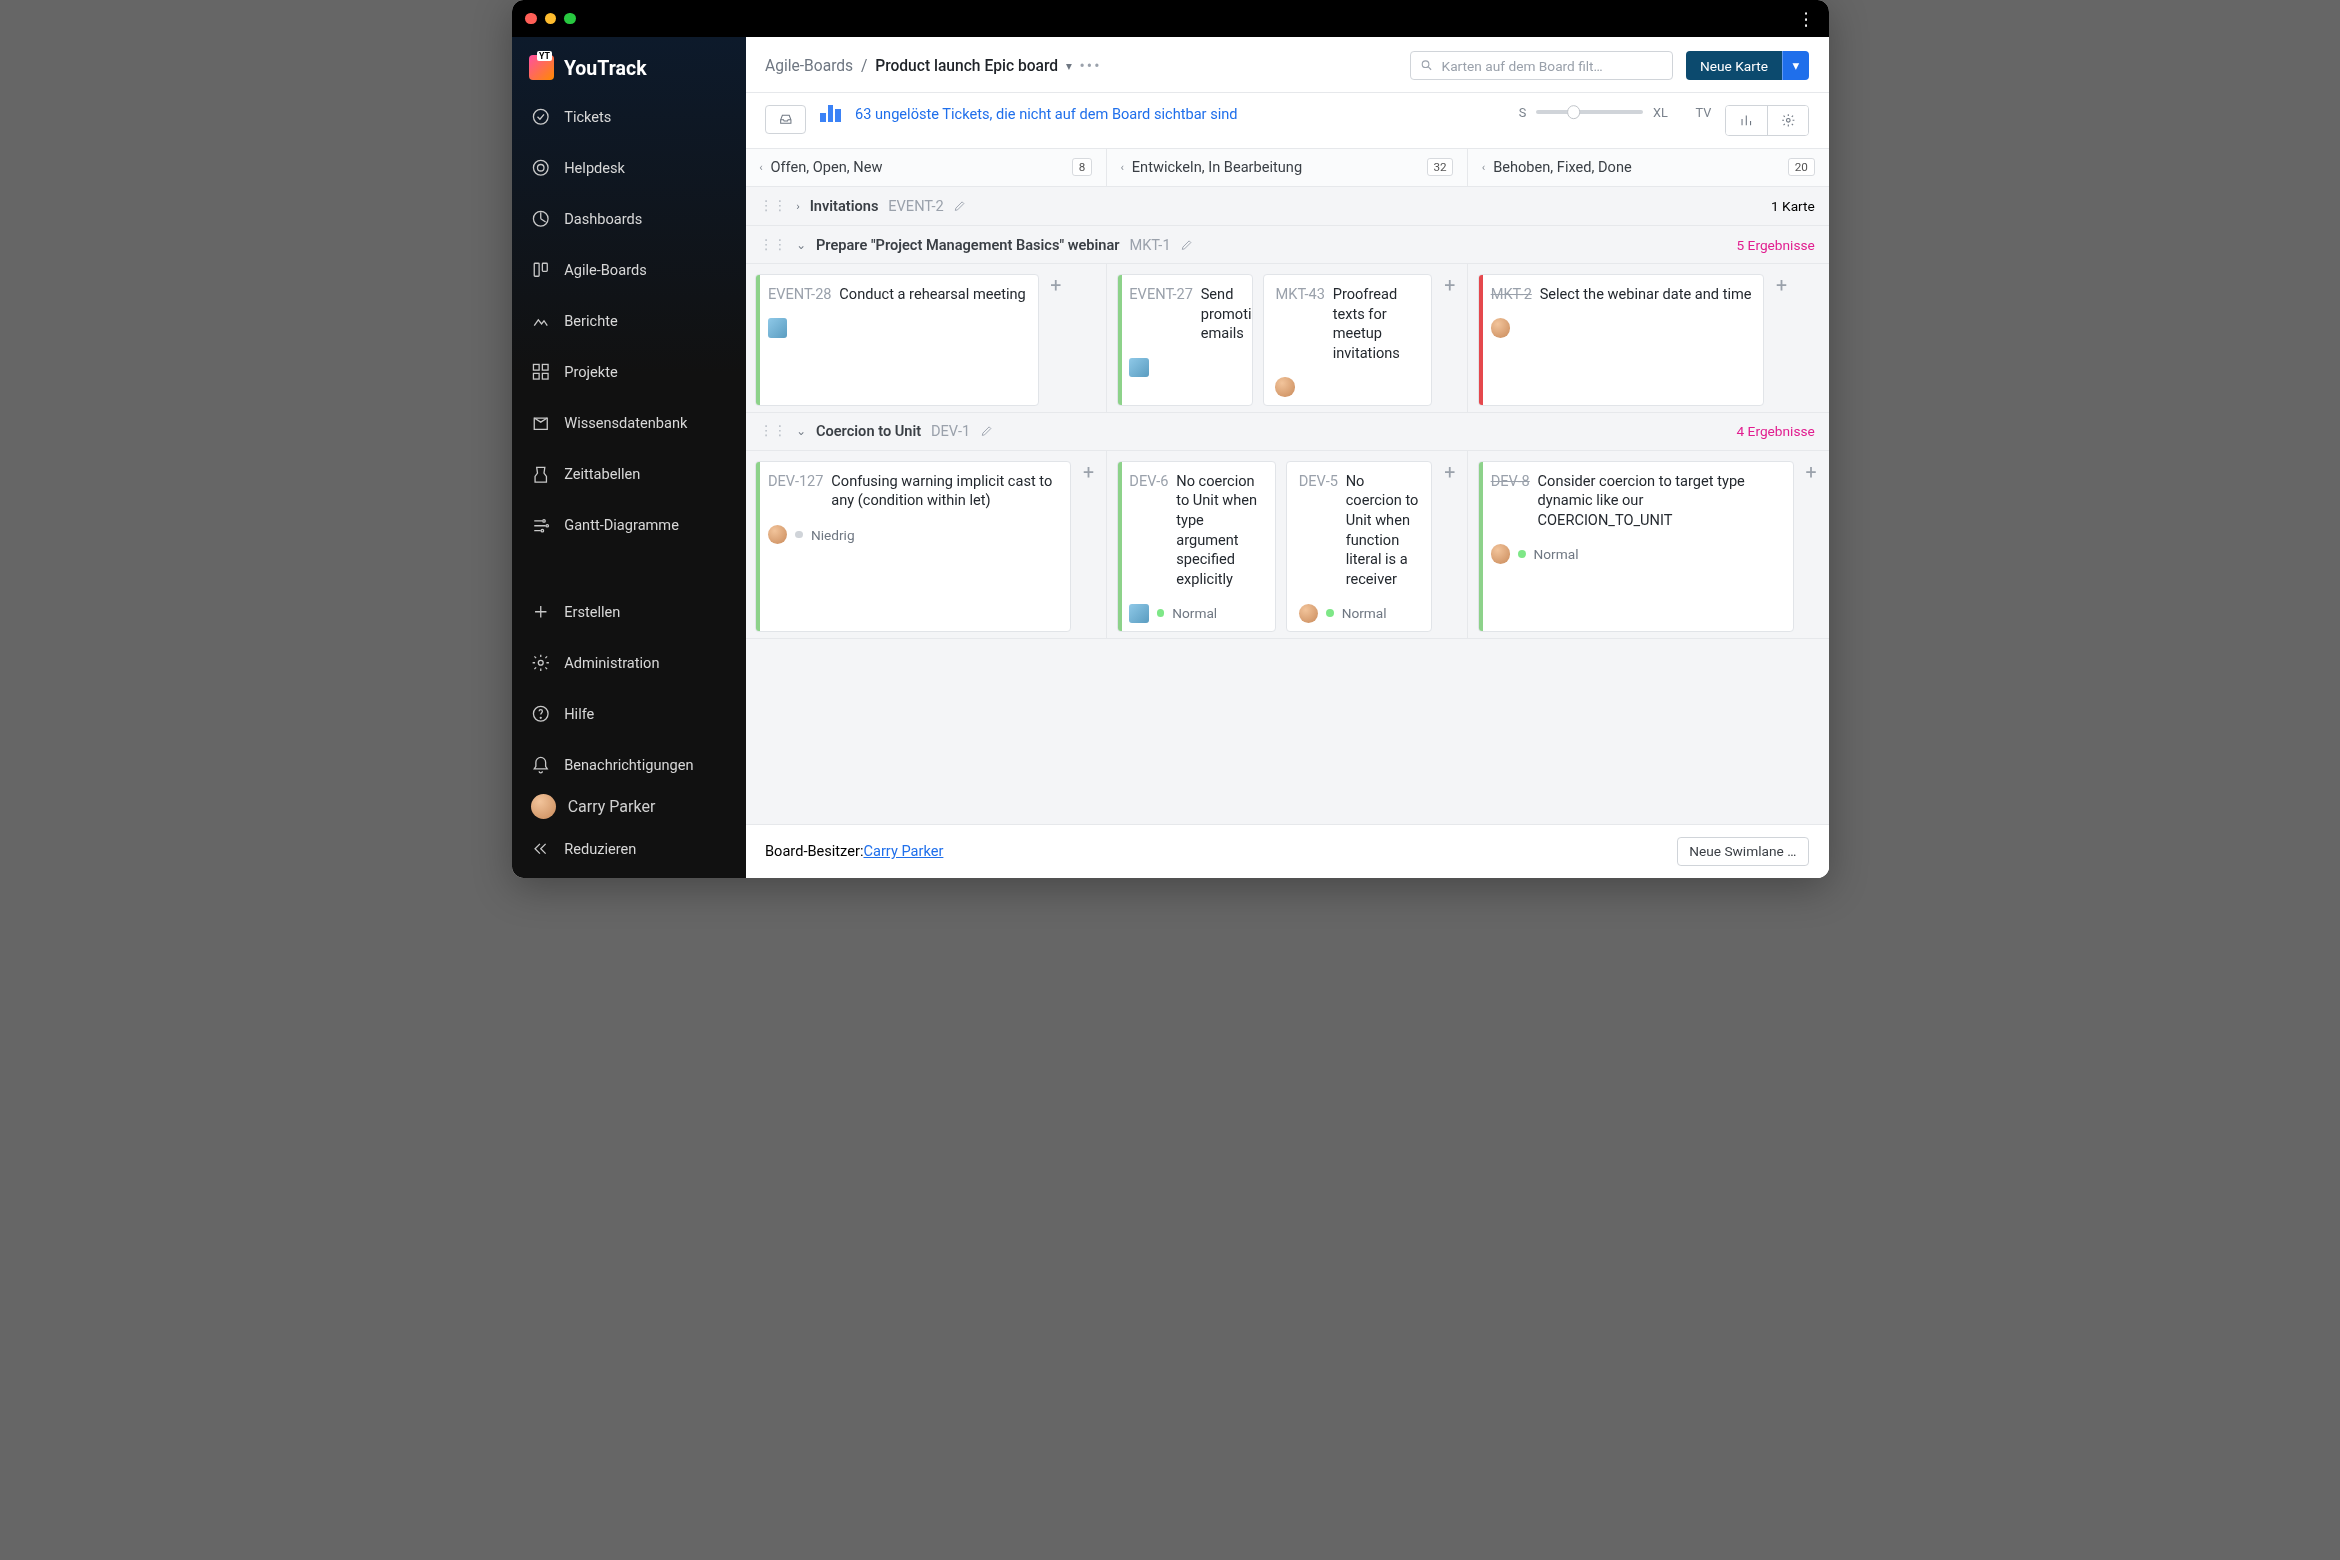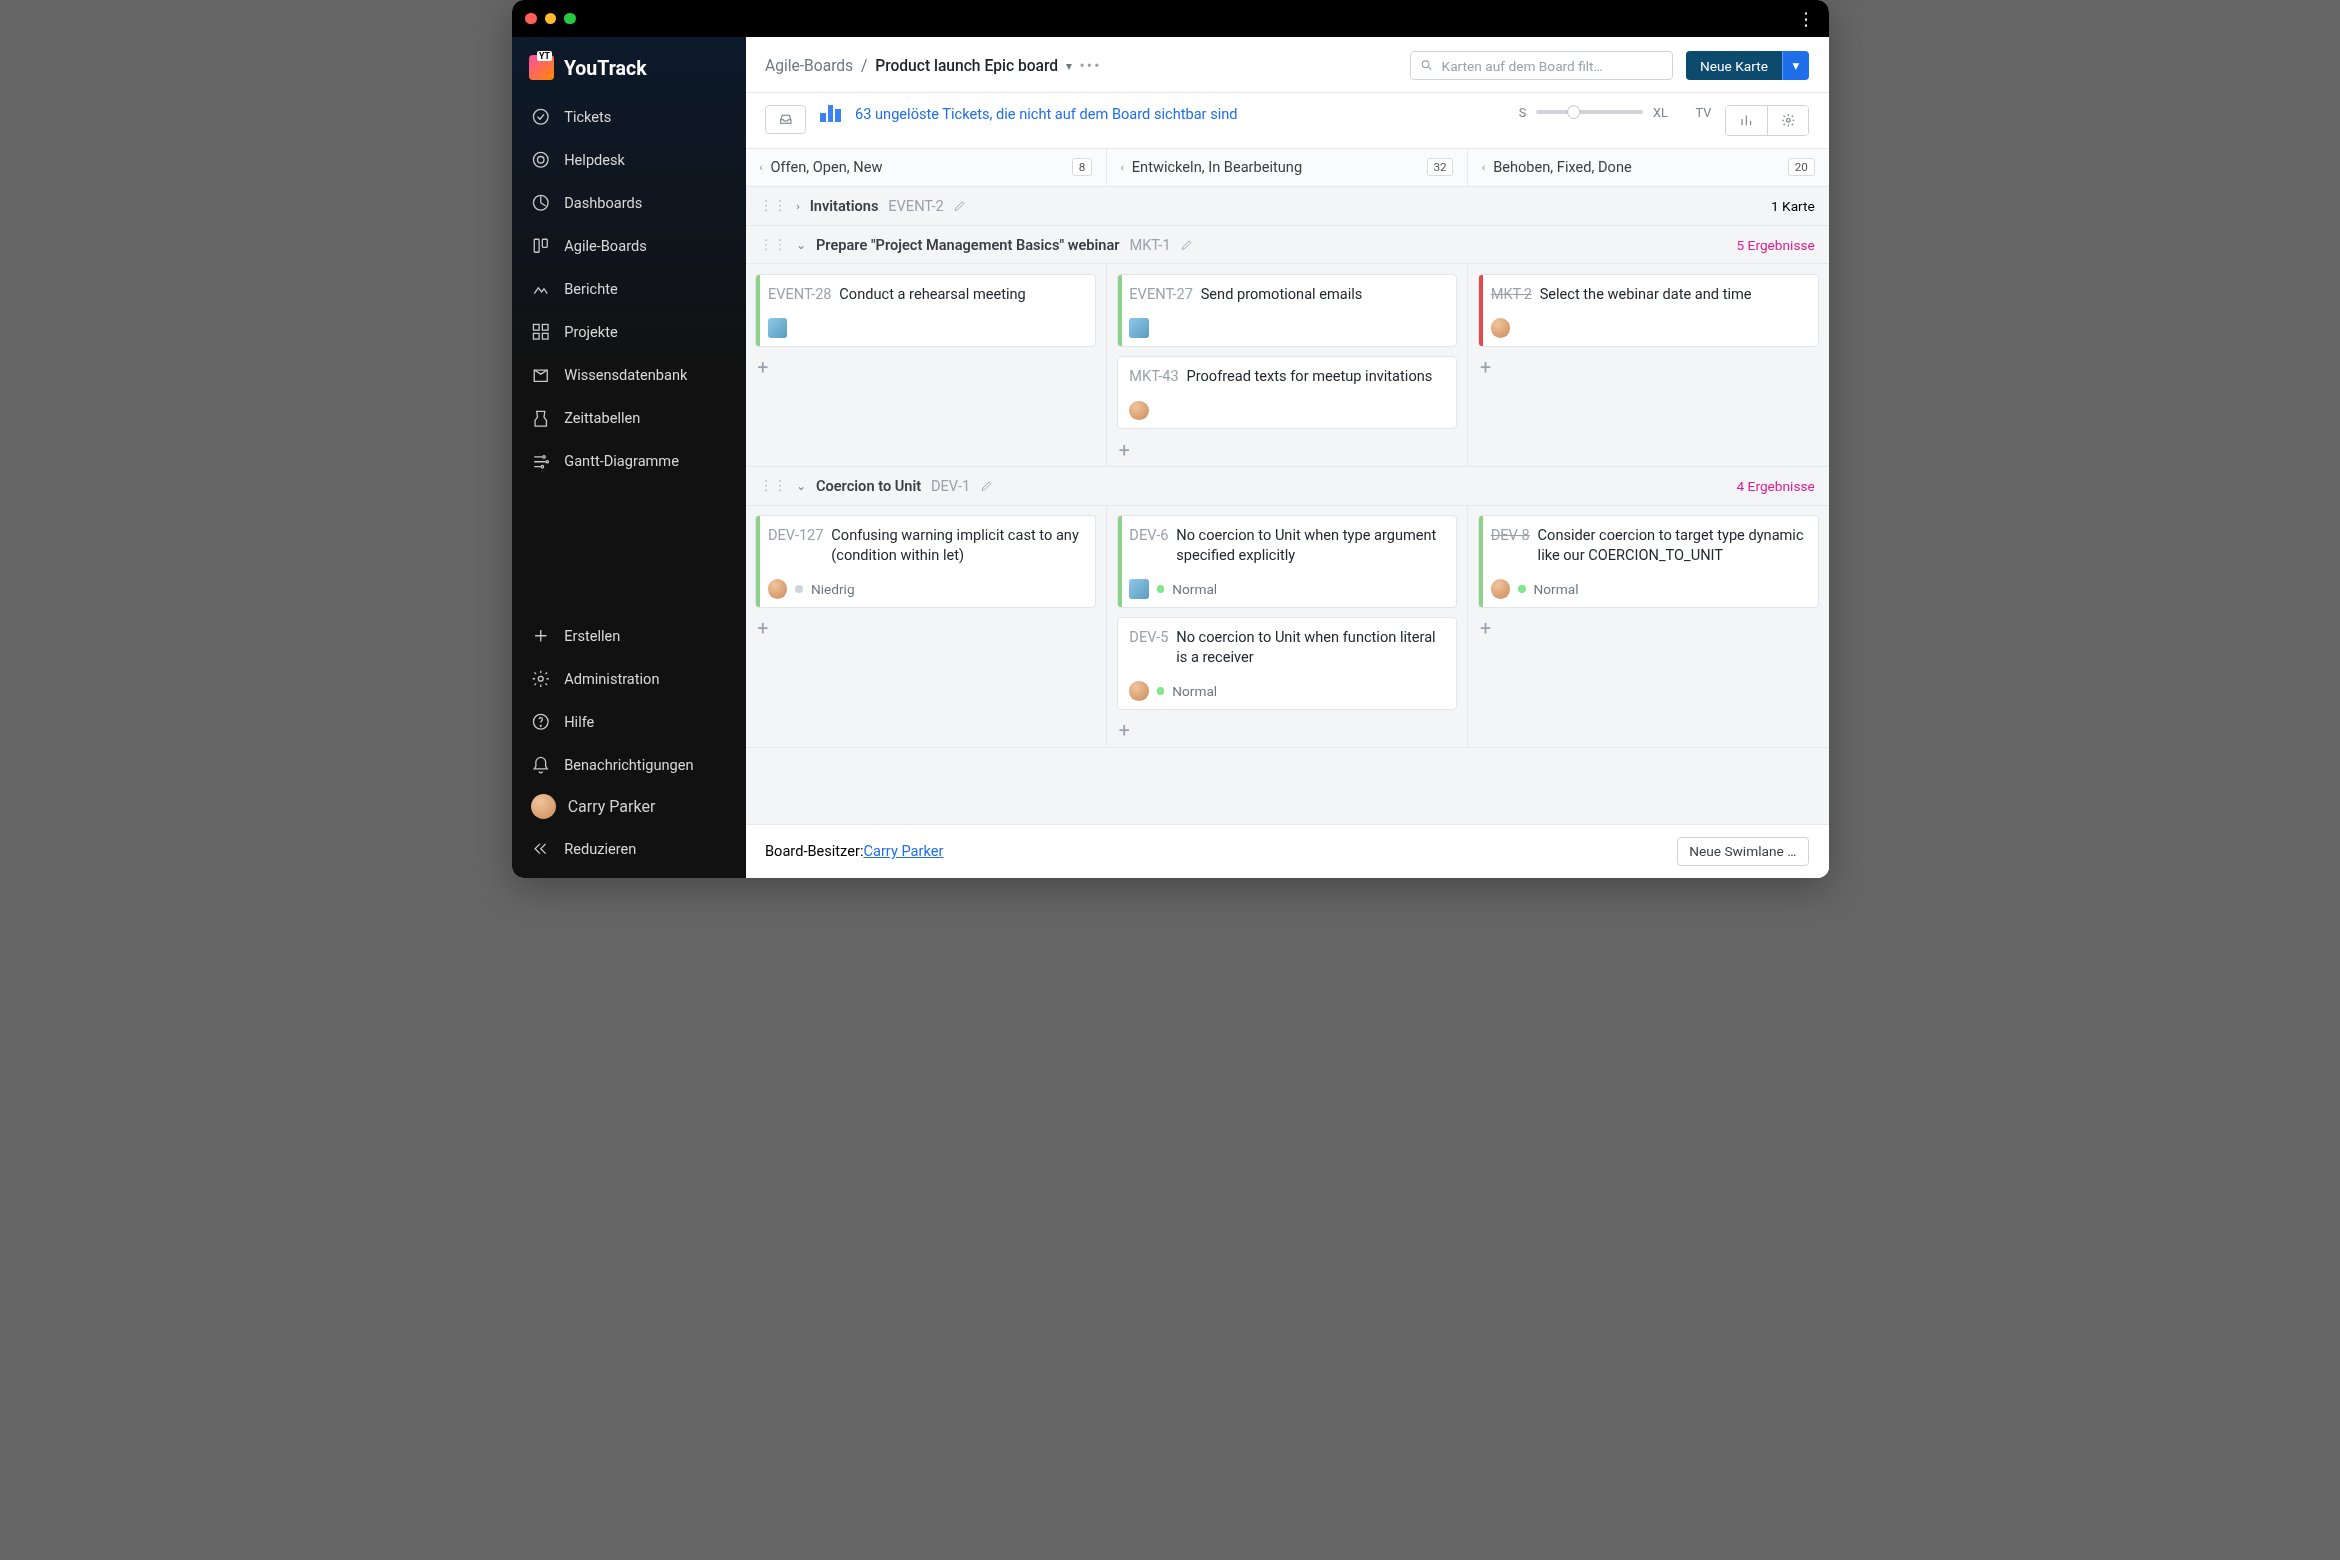--- a/index.html
+++ b/index.html
@@ -9,21 +9,21 @@
 .titlebar{height:37px;background:#000;display:flex;align-items:center;padding:0 13.7px;position:relative}
 .traffic{display:flex;gap:7.8px}
 .traffic span{width:11.7px;height:11.7px;border-radius:50%}
 .tl-red{background:#ff5f57}.tl-yel{background:#febc2e}.tl-grn{background:#28c840}
 .titlebar-menu{position:absolute;right:13.7px;color:#fff;font-size:17.6px;cursor:pointer}
 .body{flex:1;display:flex;min-height:0}
 .sidebar{width:234px;background:linear-gradient(180deg,#0d1a2b 0%,#111 40%,#111 100%);color:#d0d0d0;display:flex;flex-direction:column;padding:13.7px 0 9.8px}
 .brand{display:flex;align-items:flex-end;gap:9.8px;padding:3.9px 17.6px 17.6px;color:#fff;font-size:19.5px;font-weight:700}
 .brand-logo{width:25px;height:25px;background:linear-gradient(135deg,#ff4fa3,#ff8a00);border-radius:3.9px;position:relative}
 .brand-logo::after{content:"YT";position:absolute;top:-3.9px;left:7.8px;font-size:8.8px;background:#fff;color:#000;padding:0 2px;border-radius:2px;font-weight:700}
-.nav{display:flex;flex-direction:column;gap:4px}
+.nav{display:flex;flex-direction:column;gap:12px}
 .nav-item{display:flex;align-items:center;gap:13.7px;padding:9.8px 19.5px;font-size:14.6px;color:#d8d8d8;cursor:pointer}
 .nav-item .ic{width:19.5px;height:19.5px;stroke:#c8c8c8;fill:none;stroke-width:1.6;flex:none}
 .nav-spacer{flex:1}
 .user-row{display:flex;align-items:center;gap:11.7px;padding:9.8px 19.5px}
 .avatar{width:25px;height:25px;border-radius:50%;background:radial-gradient(circle at 35% 30%,#f2c49b,#c98a5a);flex:none}
 .main{flex:1;display:flex;flex-direction:column;min-width:0;background:#fff}
 .header{display:flex;align-items:center;padding:13.7px 19.5px 11.7px;gap:13.7px;border-bottom:1px solid #e6e8eb}
 .crumbs{display:flex;align-items:center;gap:7.8px;font-size:15.6px;color:#6f7782}
 .crumb-current{color:#1f2328;font-weight:500}
 .crumb-caret{font-size:11.7px;color:#6f7782}
@@ -54,21 +54,21 @@
 .chev{font-size:11.7px;color:#8a9099}
 .badge{margin-left:auto;background:#fff;border:1px solid #d7dade;border-radius:2.9px;padding:1px 5.9px;font-size:11.7px;color:#555}
 .swimlane-hdr{display:flex;align-items:center;gap:9.8px;padding:9.8px 13.7px;border-bottom:1px solid #e6e8eb;background:#f4f5f7}
 .drag{color:#b6bcc4;cursor:grab;font-size:13.7px;line-height:1}
 .sw-caret{color:#6f7782;font-size:11.7px}
 .sw-title{font-weight:600;color:#3a3f45;font-size:14.6px}
 .sw-key{color:#9aa1ab;font-size:14.6px}
 .edit-ic{width:13.7px;height:13.7px;stroke:#9aa1ab;fill:none;stroke-width:1.6}
 .sw-right{margin-left:auto;font-size:13.7px}
 .lane-row{display:flex;border-bottom:1px solid #e6e8eb}
-.lane-col{flex:1;min-width:0;border-right:1px solid #e6e8eb;padding:9.8px 9.8px 5.9px;display:flex;flex-direction:column;gap:9.8px}
+.lane-col{flex:1;min-width:0;border-right:1px solid #e6e8eb;padding:9.8px 9.8px 5.9px;display:flex;flex-direction:row;gap:9.8px}
 .lane-col:last-child{border-right:none}
 .card{background:#fff;border:1px solid #e1e4e8;border-radius:3.9px;padding:9.8px 11.7px 7.8px;position:relative;overflow:hidden}
 .card-stripe{position:absolute;left:0;top:0;bottom:0;width:3.9px}
 .card-head{display:flex;gap:7.8px;font-size:14.6px;line-height:1.35}
 .card-key{color:#9aa1ab;flex:none}
 .card-key.strike{text-decoration:line-through}
 .card-title{color:#24292f}
 .card-foot{display:flex;align-items:center;gap:7.8px;margin-top:13.7px}
 .mini-av{width:19.5px;height:19.5px;border-radius:50%;background:radial-gradient(circle at 35% 30%,#f2c49b,#c98a5a)}
 .mini-av.sq{border-radius:2.9px;background:linear-gradient(135deg,#8fc9e8,#5a9cc0)}

